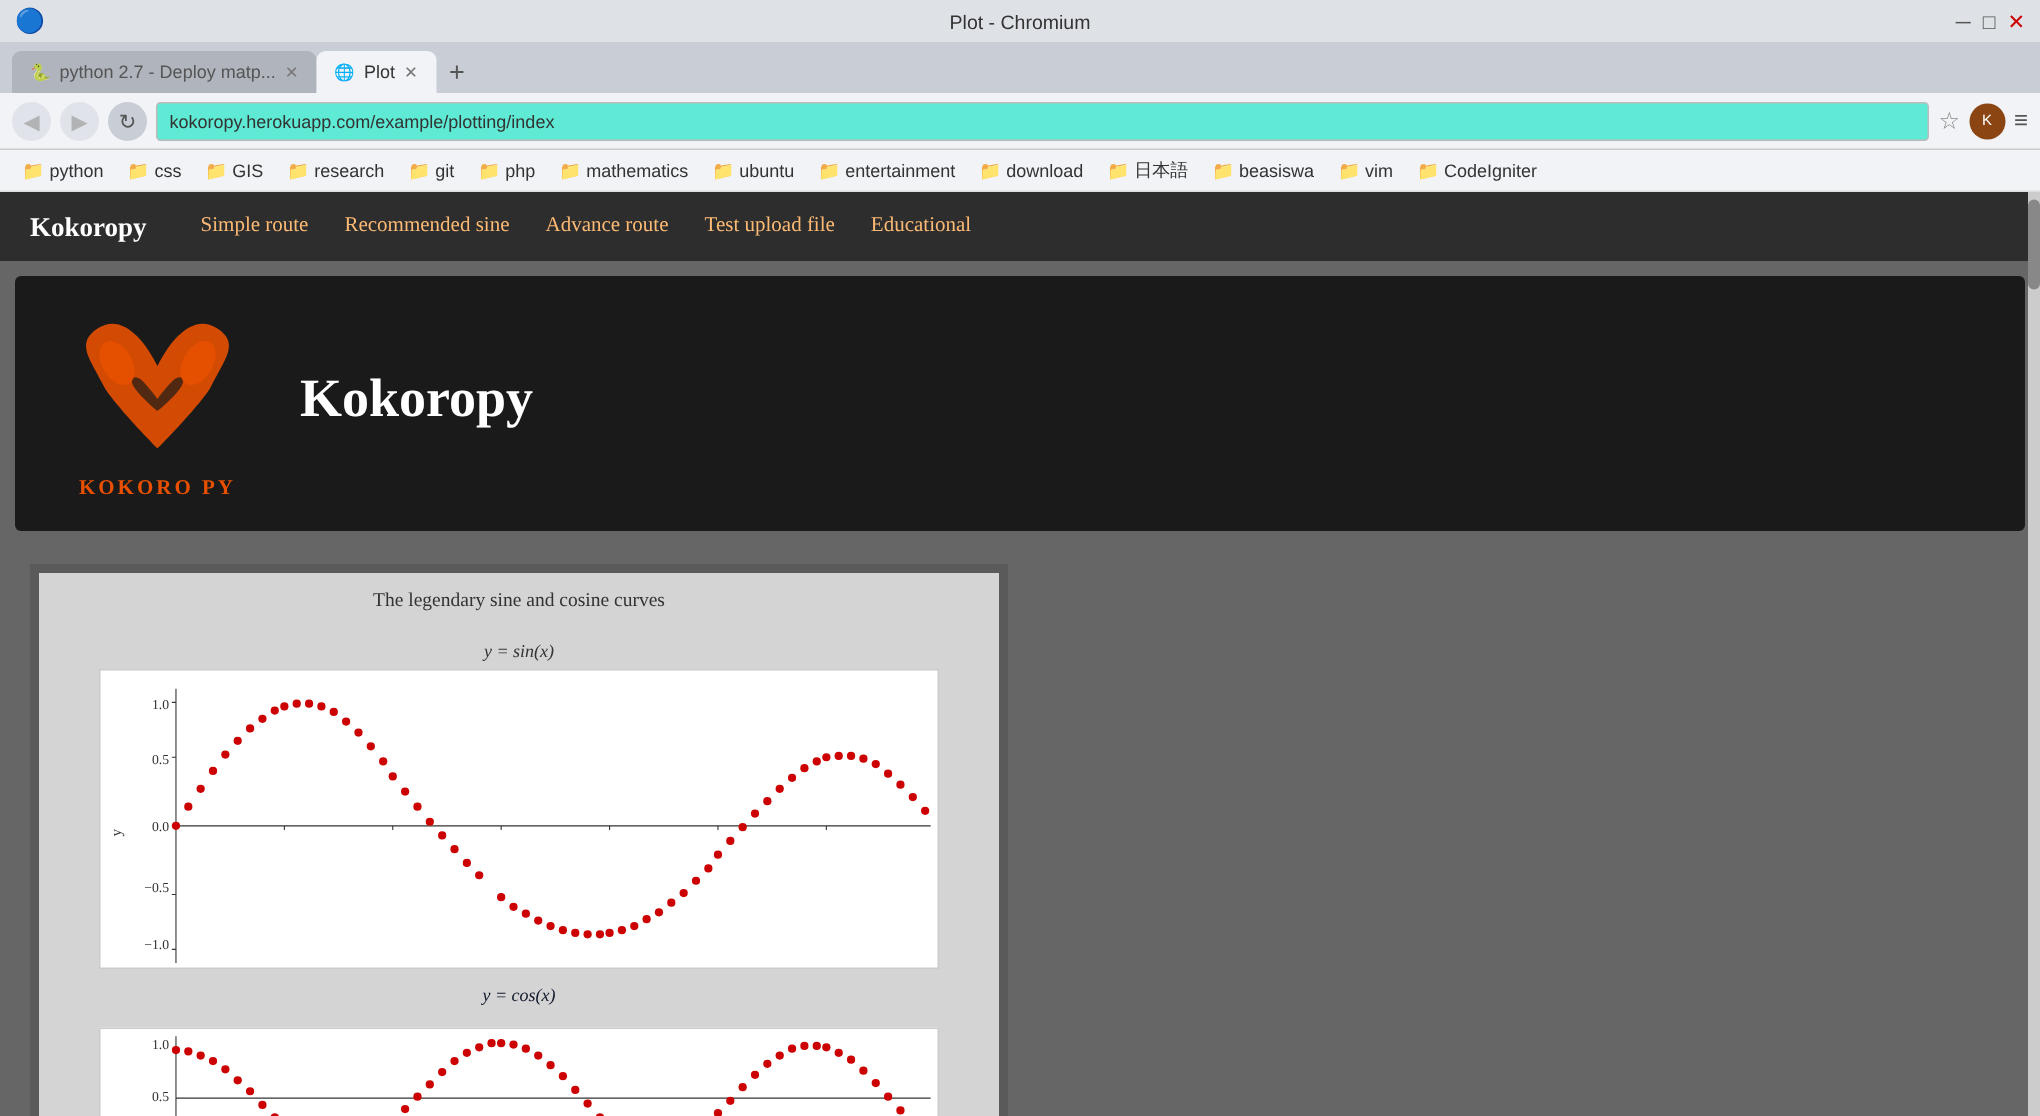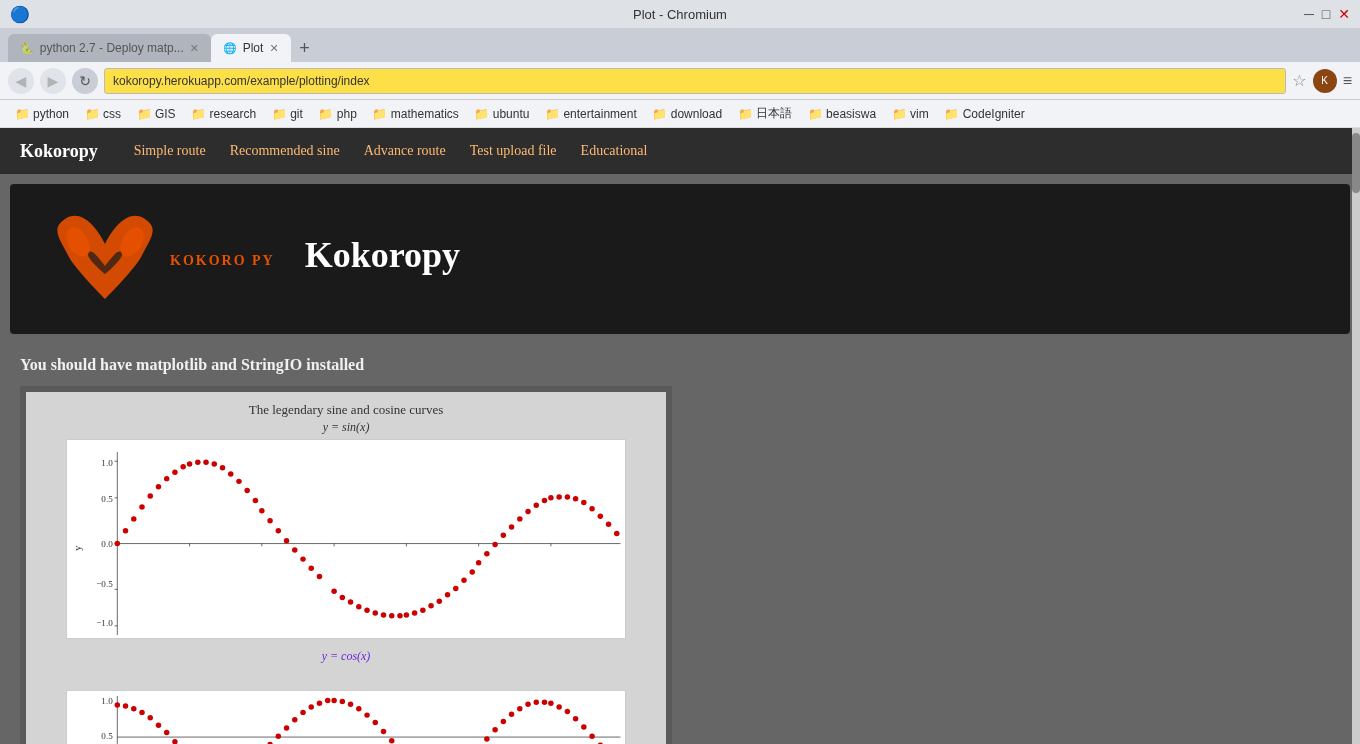--- a/index.html
+++ b/index.html
@@ -19,37 +19,37 @@
     .tab { height: 28px; display: flex; align-items: center; padding: 0 12px; border-radius: 6px 6px 0 0; font-size: 12px; cursor: pointer; gap: 6px; }
     .tab.inactive { background: #b0b5bd; color: #555; }
     .tab.active { background: #f1f3f6; color: #333; }
     .tab-close { font-size: 11px; color: #777; }
     .tab-new { width: 28px; height: 28px; display: flex; align-items: center; justify-content: center; font-size: 18px; color: #555; cursor: pointer; }
 
     
     .address-bar-area { background: #f1f3f6; height: 38px; display: flex; align-items: center; padding: 0 8px; gap: 6px; border-bottom: 1px solid #ccc; }
     .nav-btn { width: 26px; height: 26px; border-radius: 50%; background: #c8cdd6; display: flex; align-items: center; justify-content: center; cursor: pointer; font-size: 14px; color: #555; border: none; }
     .nav-btn.disabled { opacity: 0.4; }
-    .address-bar { flex: 1; height: 26px; border: 1px solid #bbb; border-radius: 3px; padding: 0 8px; font-size: 12px; background: #fde047; color: #333; }
+    .address-bar { flex: 1; height: 26px; border: 1px solid #bbb; border-radius: 3px; padding: 0 8px; font-size: 12px; background: #5eead4; color: #333; }
     .bookmark-icon { font-size: 16px; color: #888; cursor: pointer; }
     .profile-icon { width: 24px; height: 24px; border-radius: 50%; background: #8b4513; display: flex; align-items: center; justify-content: center; font-size: 10px; color: white; cursor: pointer; }
     .menu-icon { font-size: 16px; color: #555; cursor: pointer; }
 
     
     .bookmarks-bar { background: #f1f3f6; height: 28px; display: flex; align-items: center; padding: 0 8px; gap: 2px; border-bottom: 1px solid #ddd; }
     .bookmark-item { display: flex; align-items: center; gap: 3px; padding: 3px 7px; border-radius: 3px; cursor: pointer; font-size: 12px; color: #333; white-space: nowrap; }
     
     
     .site-nav { background: #2d2d2d; height: 46px; display: flex; align-items: center; padding: 0 20px; gap: 24px; }
     .site-logo { color: #fff; font-size: 18px; font-weight: bold; margin-right: 12px; }
     .site-nav-item { color: #fdba74; font-size: 14px; cursor: pointer; text-decoration: none; padding: 4px 0; }
 
     
     .site-header { background: #1a1a1a; padding: 20px 30px; display: flex; align-items: center; gap: 30px; margin: 10px; border-radius: 4px; }
-    .site-header-logo { display: flex; flex-direction: row; align-items: center; }
+    .site-header-logo { display: flex; flex-direction: column; align-items: center; }
     .logo-heart { width: 130px; height: 110px; }
     .logo-text { color: #e85000; font-size: 14px; font-weight: bold; letter-spacing: 2px; margin-top: 4px; }
     .site-header-text { color: #fff; }
     .site-header-title { font-size: 36px; font-weight: bold; margin-bottom: 8px; }
     .site-header-subtitle { font-size: 14px; color: #bbb; }
     .section-title { font-size: 16px; font-weight: bold; color: #f0f0f0; margin-bottom: 12px; }
     
     
     .chart-wrapper { display: flex; flex-direction: column; align-items: center; }
 
@@ -182,27 +182,26 @@
             </g>
           </svg>
           <span class="logo-text">KOKORO PY</span>
         </div>
         <div class="site-header-text">
           <div class="site-header-title">Kokoropy</div>
         </div>
       </div>
 
       <div style="padding: 12px 20px;">
-        <p class="section-title">You should have matplotlib and StringIO installed</p>
         
         
         <div style="background:#5a5a5a; padding:6px; display:inline-block;">
           <div style="background:#d4d4d4; padding:10px 10px 6px 10px; width:640px;">
             <div class="chart-wrapper">
-              <div style="font-size:13px;color:#333;text-align:center;margin-bottom:2px;">The legendary sine and cosine curves</div>
+              <div style="font-size:13px;color:#333;text-align:center;margin-bottom:19px;">The legendary sine and cosine curves</div>
               <div style="font-size:12px;color:#333;text-align:center;margin-bottom:4px;font-style:italic;">y = sin(x)</div>
 
               <svg width="560" height="200" viewBox="-55 -10 610 210" xmlns="http://www.w3.org/2000/svg" style="background:white; border:1px solid #ccc;">
 
                 <line x1="0" y1="100" x2="550" y2="100" stroke="#333" stroke-width="0.8"></line>
                 <line x1="0" y1="0" x2="0" y2="200" stroke="#333" stroke-width="0.8"></line>
 
                 <text x="-5" y="15" text-anchor="end" font-size="10" fill="#333">1.0</text>
                 <text x="-5" y="55" text-anchor="end" font-size="10" fill="#333">0.5</text>
                 <text x="-5" y="104" text-anchor="end" font-size="10" fill="#333">0.0</text>
@@ -292,21 +291,21 @@
                 <circle cx="483" cy="49" r="3" fill="#cc0000"></circle>
                 <circle cx="492" cy="49" r="3" fill="#cc0000"></circle>
                 <circle cx="501" cy="51" r="3" fill="#cc0000"></circle>
                 <circle cx="510" cy="55" r="3" fill="#cc0000"></circle>
                 <circle cx="519" cy="62" r="3" fill="#cc0000"></circle>
                 <circle cx="528" cy="70" r="3" fill="#cc0000"></circle>
                 <circle cx="537" cy="79" r="3" fill="#cc0000"></circle>
                 <circle cx="546" cy="89" r="3" fill="#cc0000"></circle>
               </svg>
 
-              <div style="margin-top: 10px; margin-bottom: 18px; font-size: 12px; color: #6d28d9; text-align: center; font-style: italic;">y = cos(x)</div>
+              <div style="margin-top: 10px; margin-bottom: 6px; font-size: 12px; color: #0f172a; text-align: center; font-style: italic;">y = cos(x)</div>
 
               <svg width="560" height="85" viewBox="-55 -5 610 90" xmlns="http://www.w3.org/2000/svg" style="background:white; border:1px solid #ccc; margin-top:8px;">
 
                 <line x1="0" y1="45" x2="550" y2="45" stroke="#333" stroke-width="0.8"></line>
                 <line x1="0" y1="0" x2="0" y2="85" stroke="#333" stroke-width="0.8"></line>
 
                 <text x="-5" y="9" text-anchor="end" font-size="10" fill="#333">1.0</text>
                 <text x="-5" y="47" text-anchor="end" font-size="10" fill="#333">0.5</text>
 
                 <circle cx="0" cy="10" r="3" fill="#cc0000"></circle>

